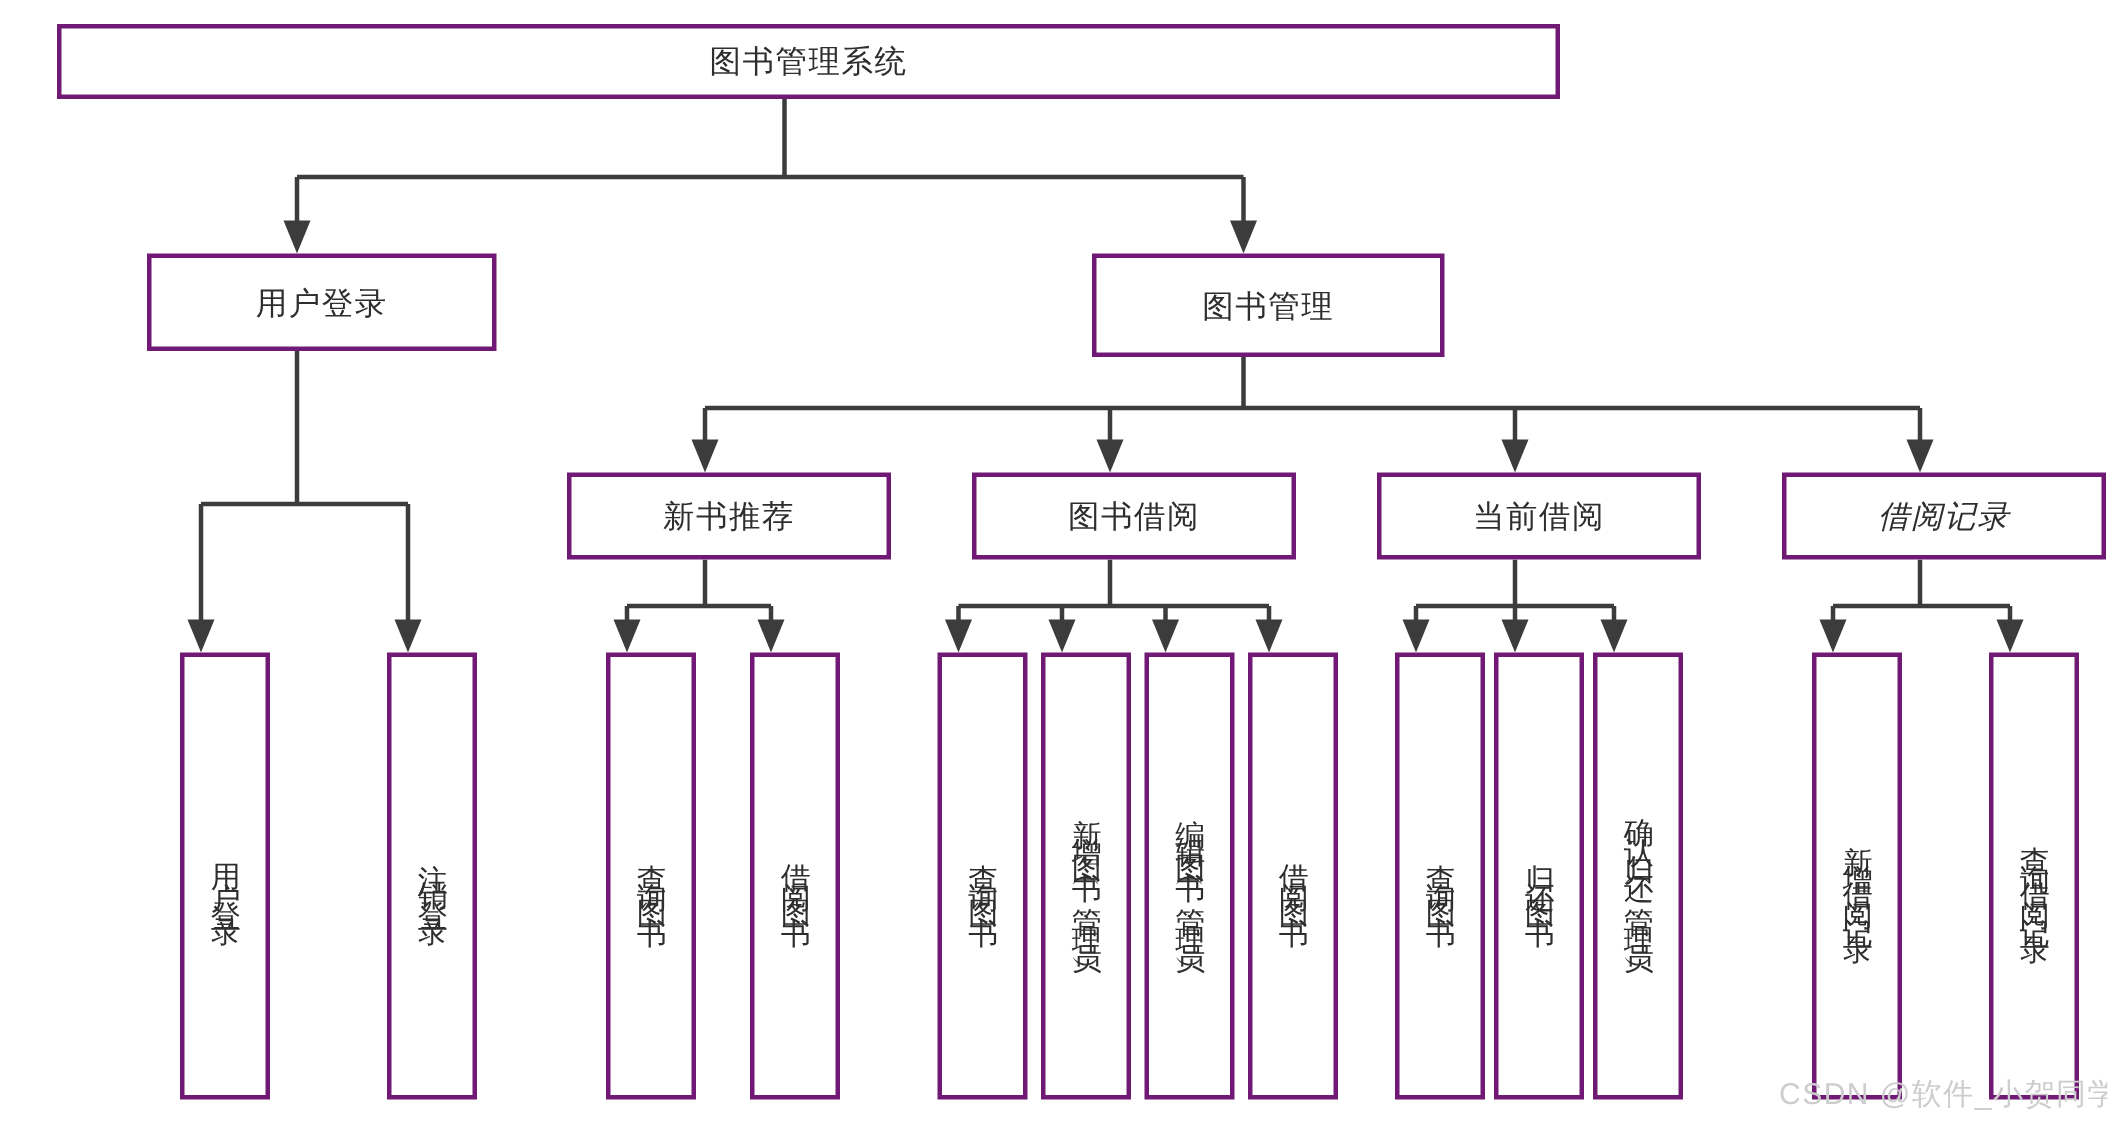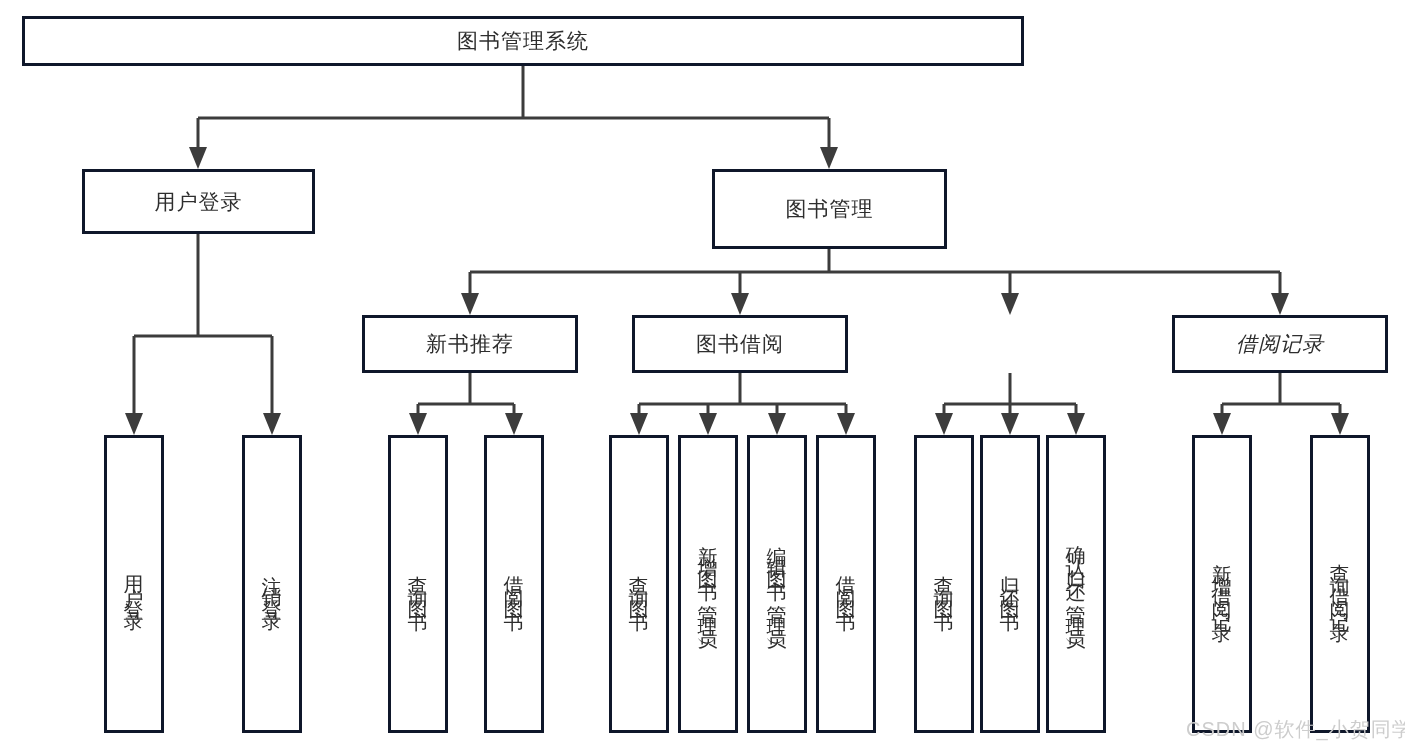--- a/index.html
+++ b/index.html
@@ -18,34 +18,35 @@
   #connector-svg {
     position: absolute;
     left: 0; top: 0;
     width: 1405px;
     height: 747px;
     pointer-events: none;
   }
   .node {
     position: absolute;
     box-sizing: border-box;
-    border: 3px solid #0f172a;
+    border: 3px solid #701a75;
     background: #ffffff;
     color: #2e2e2e;
     display: flex;
     align-items: center;
     justify-content: center;
     font-size: 21px;
     letter-spacing: 1px;
     text-align: center;
     z-index: 1;
+    margin-left: 16px;
   }
   .node.root   { left: 22px;  top: 16px;  width: 1002px; height: 50px; }
   .node.lvl2-a { left: 82px;  top: 169px; width: 233px;  height: 65px; }
-  .node.lvl2-b { left: 712px; top: 169px; width: 235px;  height: 80px; }
+  .node.lvl2-b { left: 712px; top: 169px; width: 235px;  height: 69px; }
   .node.lvl3   { top: 315px; height: 58px; width: 216px; }
   .node.lvl3.p0 { left: 362px; }
   .node.lvl3.p1 { left: 632px; }
   .node.lvl3.p2 { left: 902px; }
   .node.lvl3.p3 { left: 1172px; font-style: italic; }
   .node.leaf {
     top: 435px;
     width: 60px;
     height: 298px;
     writing-mode: vertical-rl;
@@ -135,20 +136,21 @@
     </g>
   </svg>
 
   <div class="node root">图书管理系统</div>
 
   <div class="node lvl2-a">用户登录</div>
   <div class="node lvl2-b">图书管理</div>
 
   <div class="node lvl3 p0">新书推荐</div>
   <div class="node lvl3 p1">图书借阅</div>
+  <div class="node lvl3 p2">当前借阅</div>
   <div class="node lvl3 p3">借阅记录</div>
 
   <div class="node leaf x104">用户登录</div>
   <div class="node leaf x242">注销登录</div>
 
   <div class="node leaf x388">查询图书</div>
   <div class="node leaf x484">借阅图书</div>
 
   <div class="node leaf x609">查询图书</div>
   <div class="node leaf x678">新增图书（管理员）</div>

